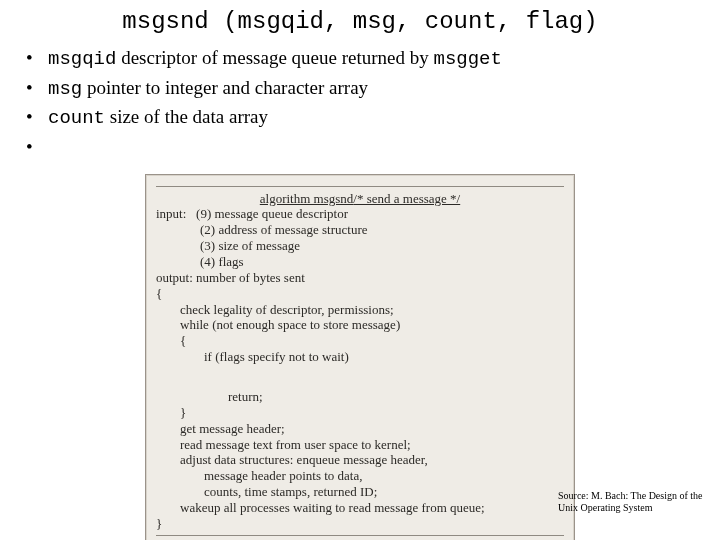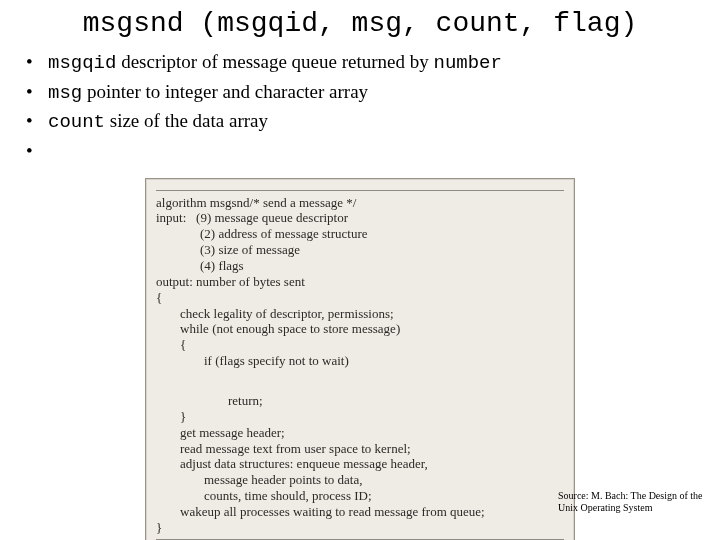--- a/index.html
+++ b/index.html
@@ -12,21 +12,21 @@
     color: #000;
   }
   .slide {
     position: relative;
     width: 720px;
     height: 540px;
     box-sizing: border-box;
   }
   .title {
     font-family: "Courier New", Courier, monospace;
-    font-size: 28px;
+    font-size: 24px;
     text-align: center;
     padding-top: 8px;
     padding-bottom: 10px;
   }
   .bullets {
     font-size: 19px;
     line-height: 1.35;
     padding-left: 26px;
   }
   .bullets .row {
@@ -59,21 +59,22 @@
     line-height: 1.22;
     color: #2c2a27;
     box-sizing: border-box;
   }
   .figure .hr {
     border-top: 1px solid #8f8a82;
     margin: 3px 0 4px 0;
   }
   .figure .hdr {
     display: flex;
-    justify-content: flex-start;
+    justify-content: center;
+    text-decoration: underline;
   }
   .ind1 { padding-left: 44px; }
   .ind2 { padding-left: 24px; }
   .ind3 { padding-left: 48px; }
   .ind4 { padding-left: 72px; margin-top: 24px; }
   .citation {
     position: absolute;
     right: 12px;
     bottom: 26px;
     width: 150px;
@@ -86,21 +87,21 @@
 <body>
 
 <div class="slide">
 
   <div class="title">msgsnd (msgqid, msg, count, flag)</div>
 
   <div class="bullets">
     <div class="row">
       <div class="dot">•</div>
       <div>
-        <span class="mono">msgqid</span><span> descriptor of message queue returned by </span><span class="mono">number</span>
+        <span class="mono">msgqid</span><span> descriptor of message queue returned by </span><span class="mono">msgget</span>
       </div>
     </div>
     <div class="row">
       <div class="dot">•</div>
       <div>
         <span class="mono">msg</span><span>  pointer to integer and character array</span>
       </div>
     </div>
     <div class="row">
       <div class="dot">•</div>
@@ -132,21 +133,21 @@
       <div class="ind2">check legality of descriptor, permissions;</div>
       <div class="ind2">while (not enough space to store message)</div>
       <div class="ind2">{</div>
       <div class="ind3">if (flags specify not to wait)</div>
       <div class="ind4">return;</div>
       <div class="ind2">}</div>
       <div class="ind2">get message header;</div>
       <div class="ind2">read message text from user space to kernel;</div>
       <div class="ind2">adjust data structures: enqueue message header,</div>
       <div class="ind3">message header points to data,</div>
-      <div class="ind3">counts, time should, process ID;</div>
+      <div class="ind3">counts, time stamps, returned ID;</div>
       <div class="ind2">wakeup all processes waiting to read message from queue;</div>
       <div>}</div>
       <div class="hr"></div>
     </div>
   </div>
 
   <div class="citation">Source: M. Bach: The Design of the Unix Operating System</div>
 
 </div>
 

